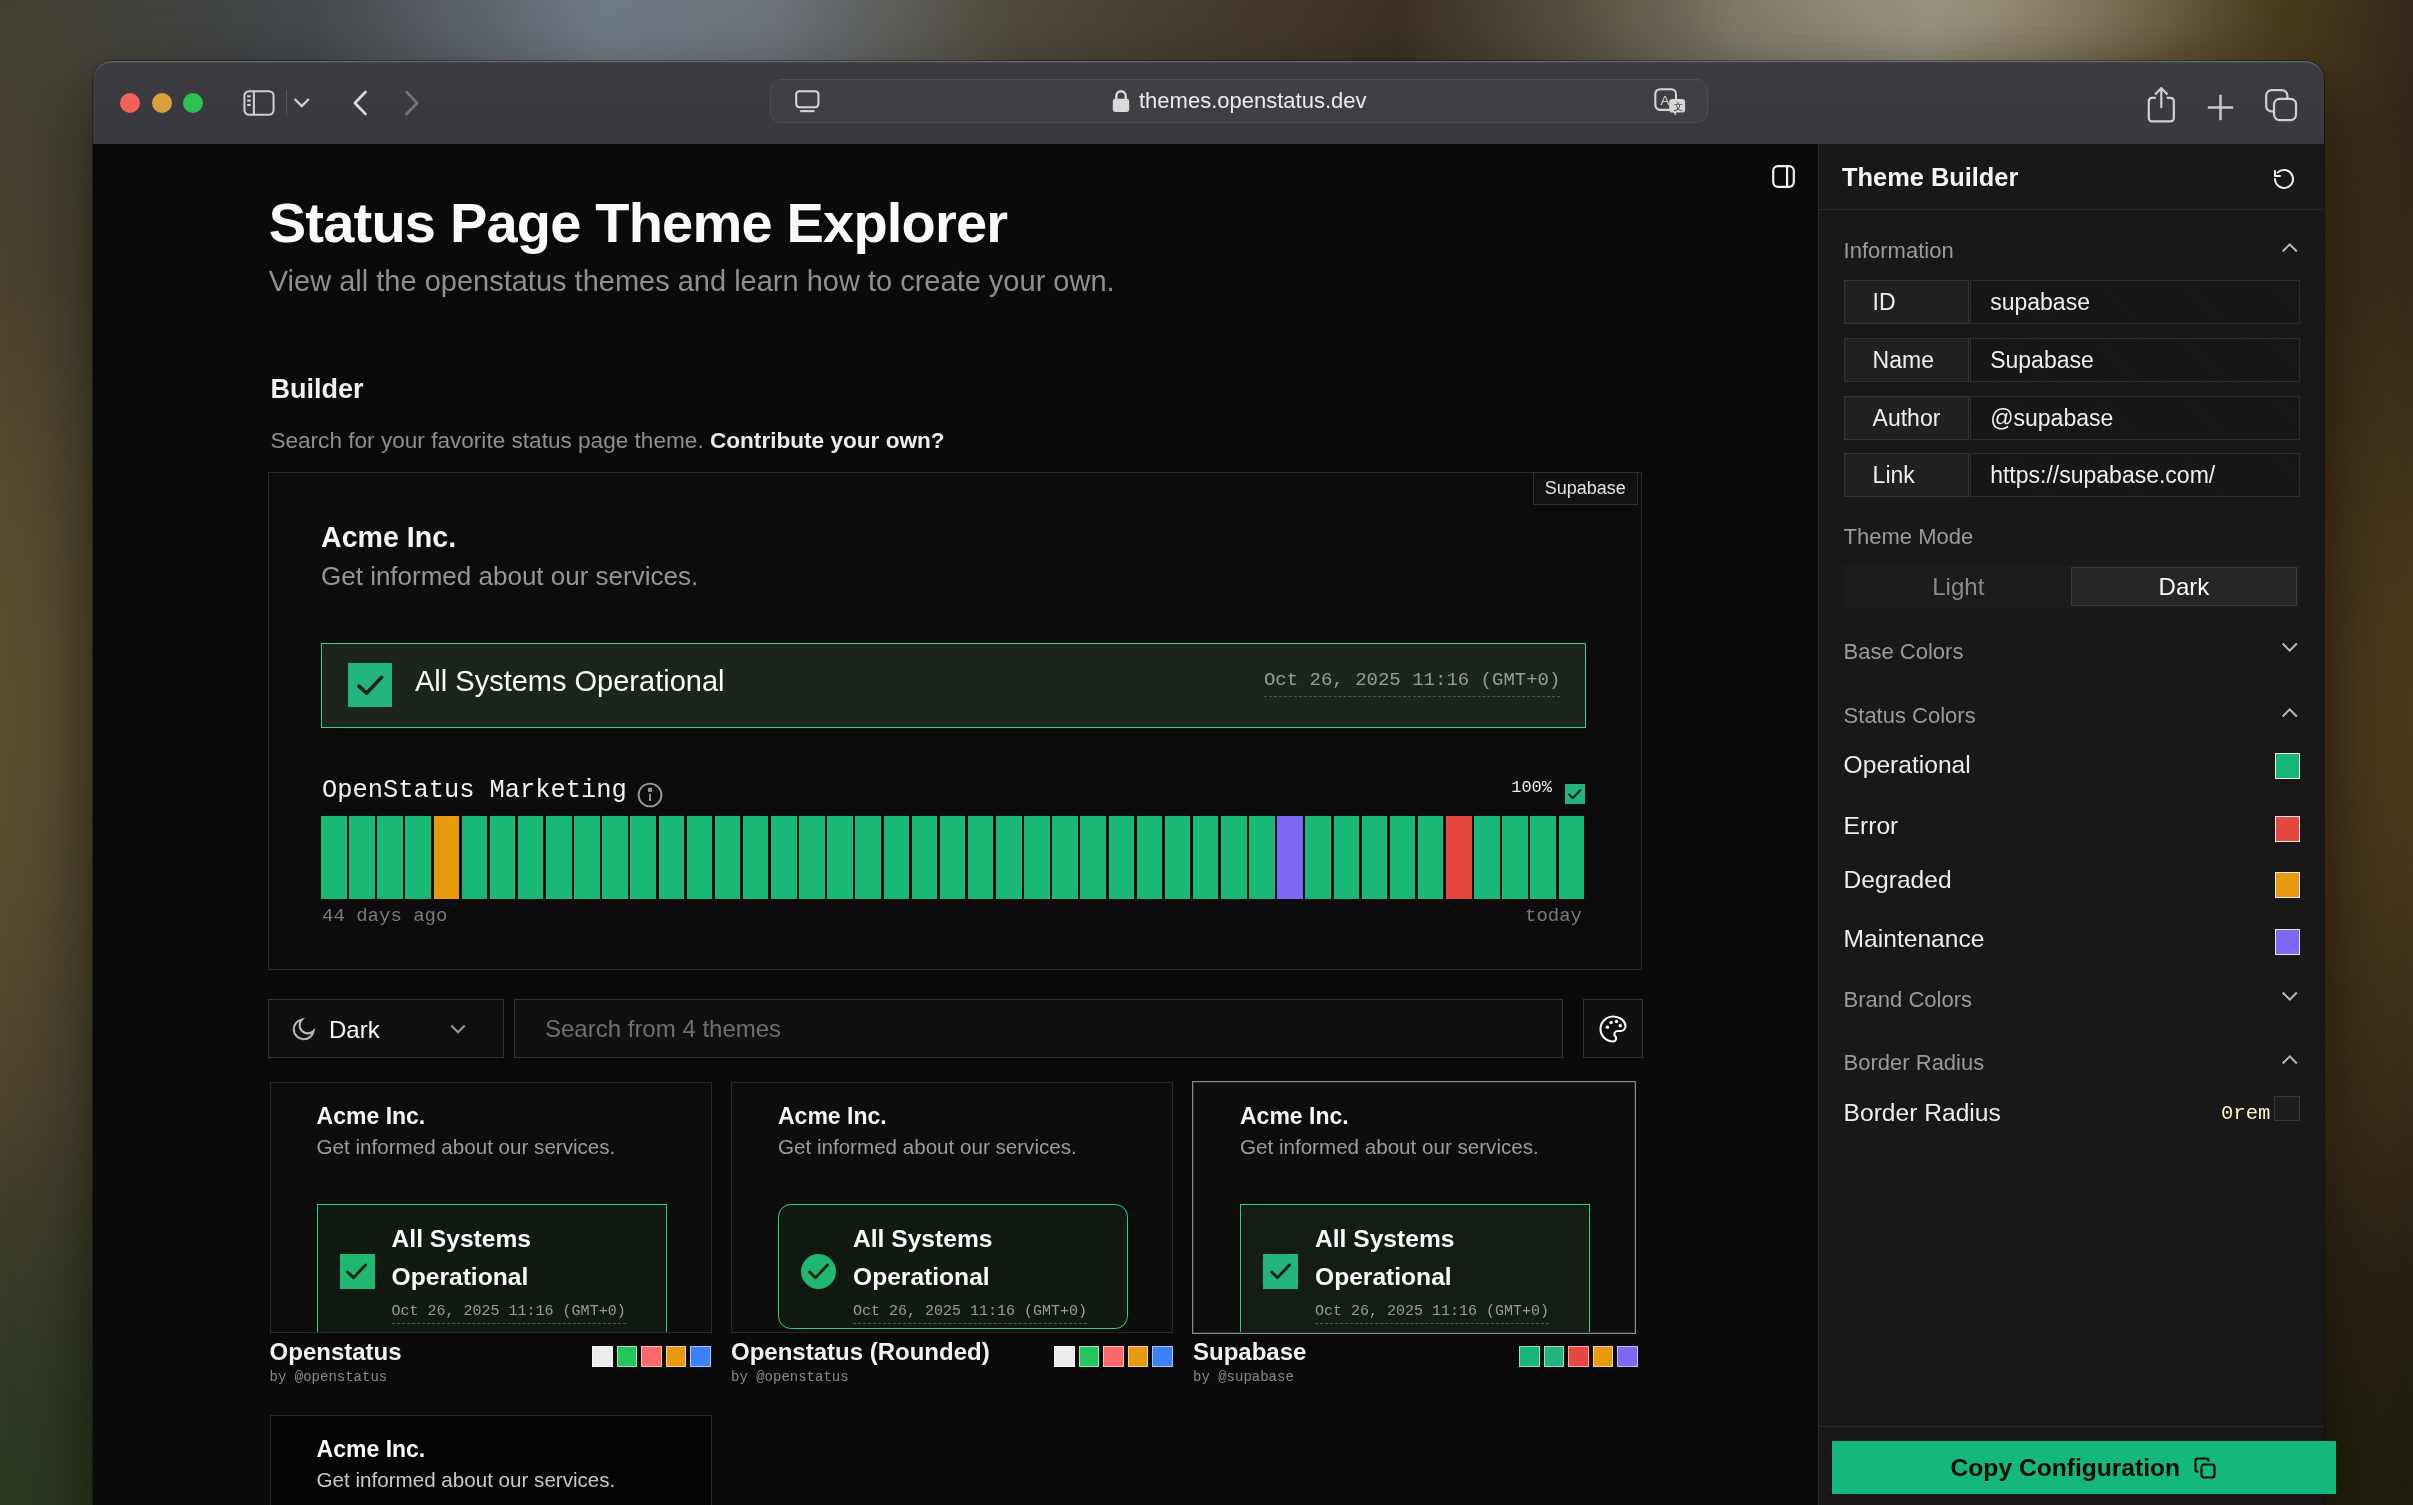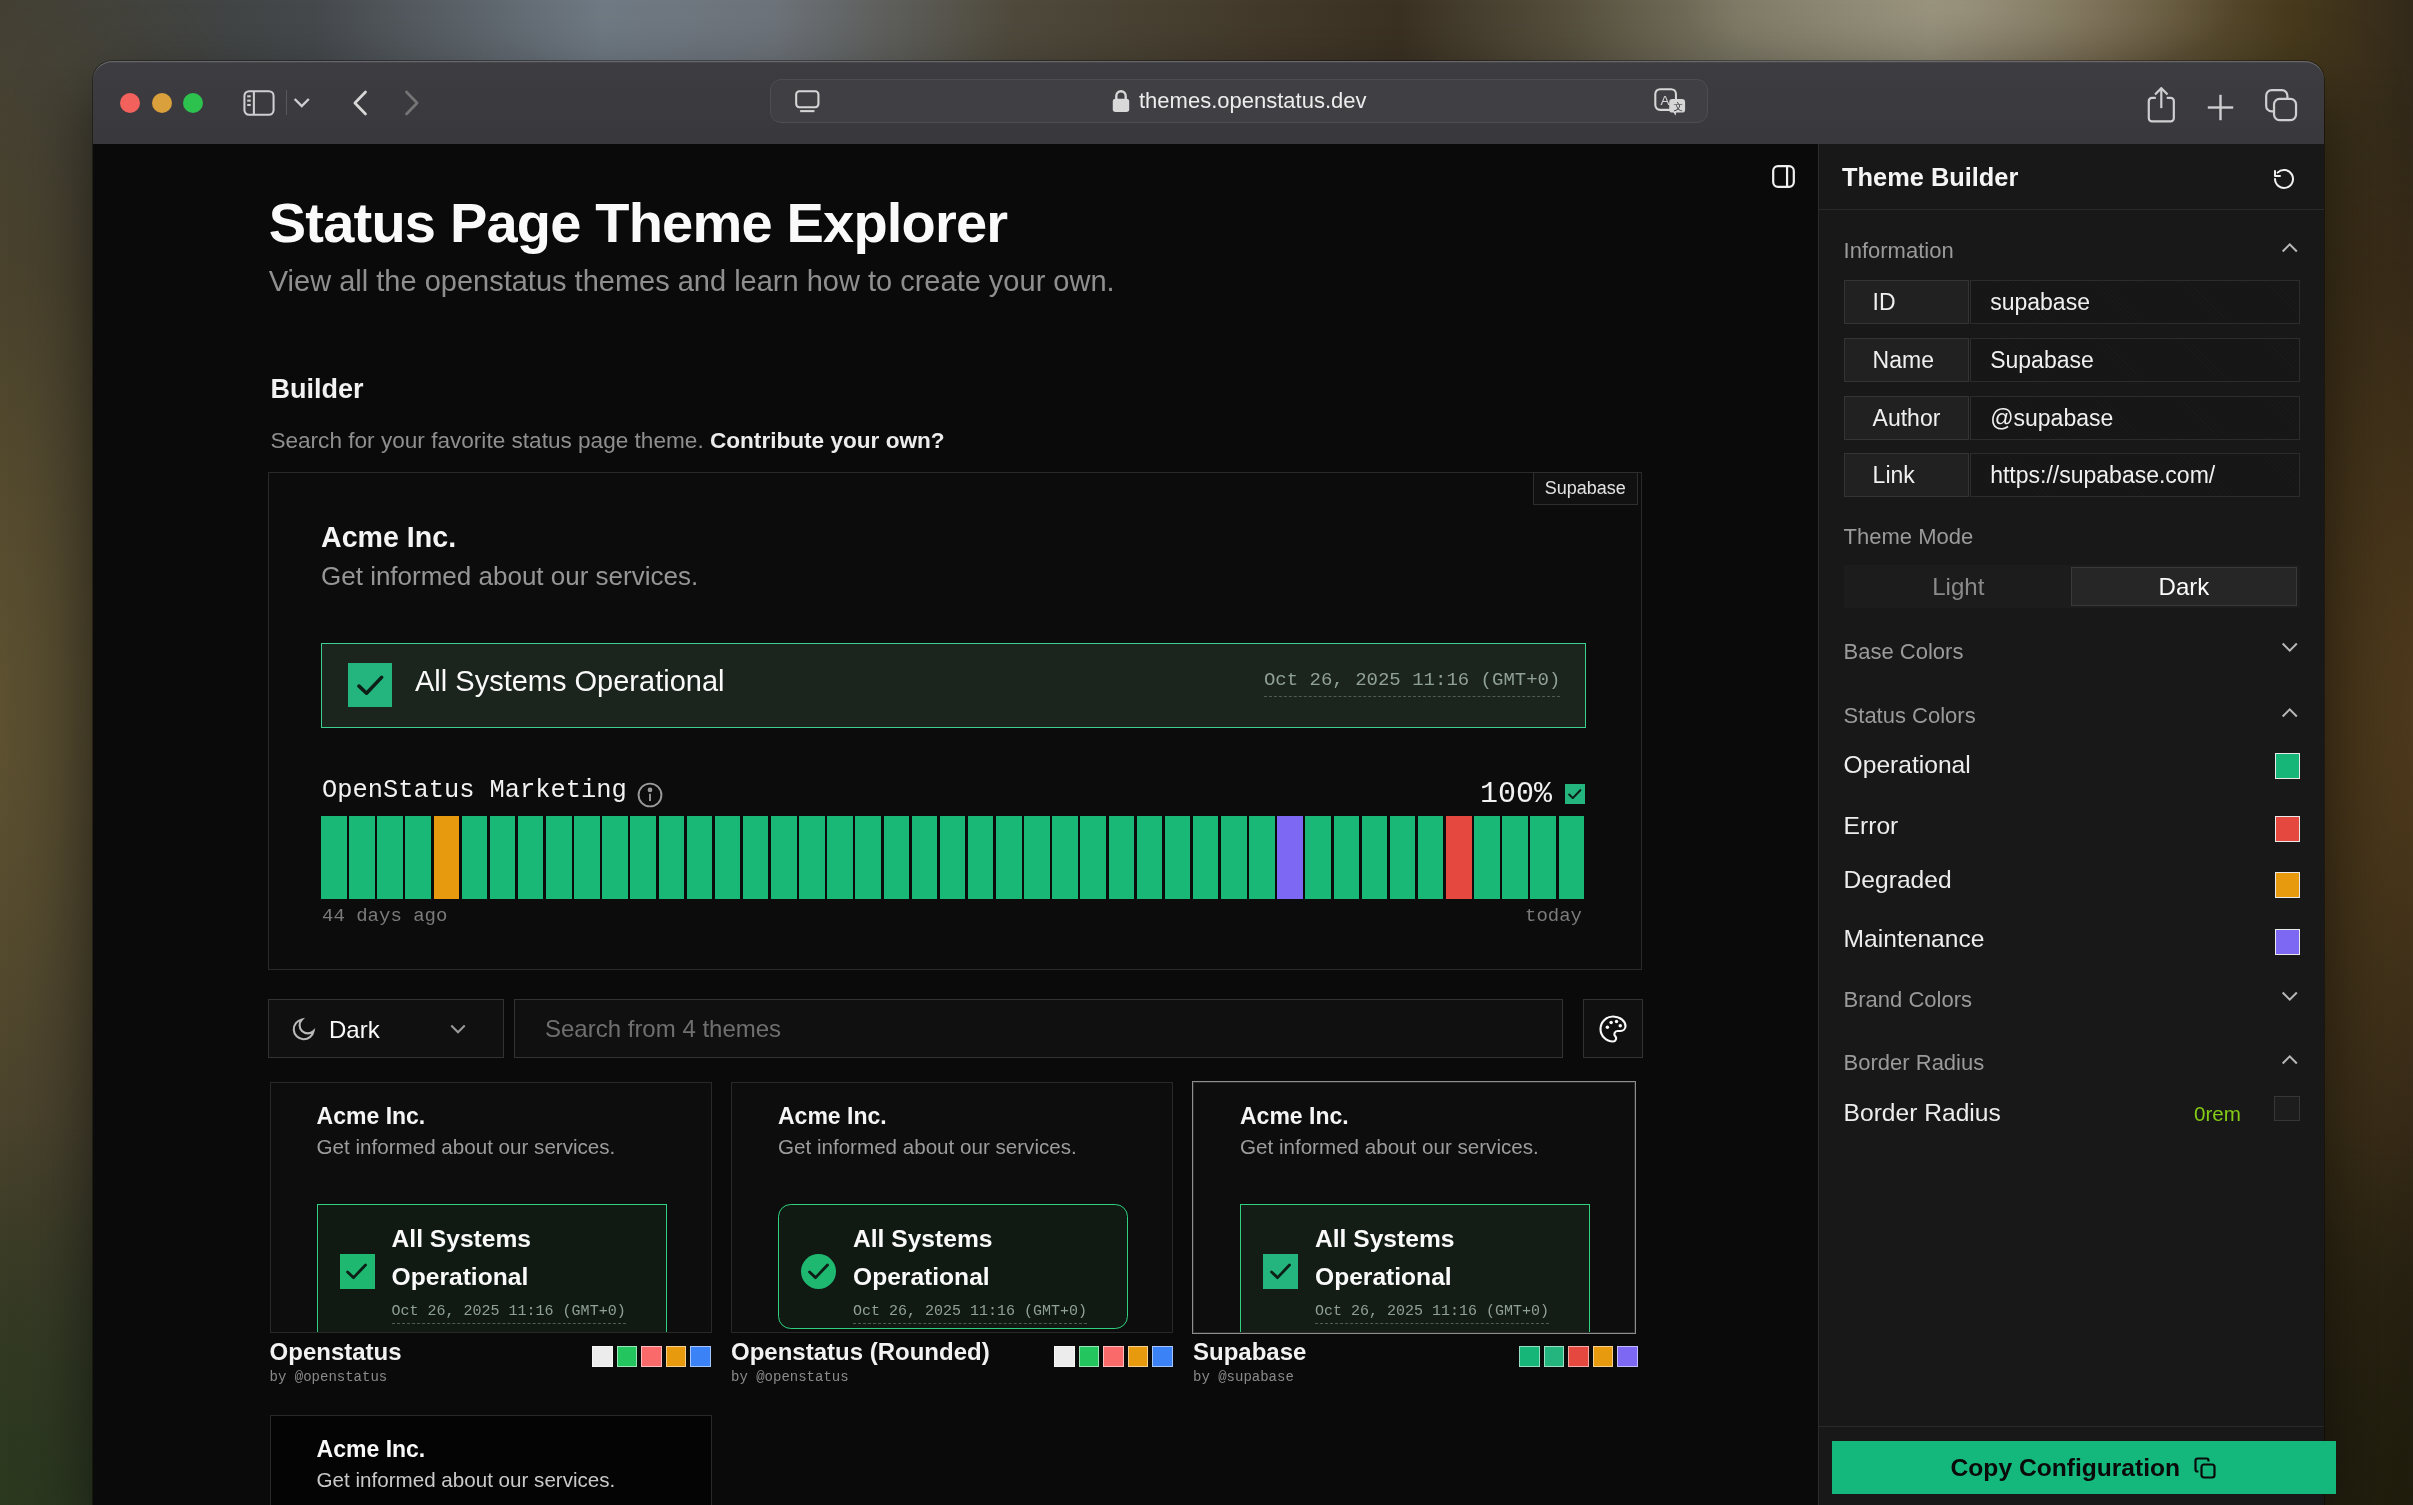--- a/index.html
+++ b/index.html
@@ -65,21 +65,21 @@
 .pv-sub { position:absolute; left:52px; top:90px; font-size:26px; color:#969696; line-height:1; }
 .banner { position:absolute; left:52px; top:170px; width:1265px; height:85px;
   border:1.6px solid #3ecf8e; background:#1b241d; }
 .banner .check { position:absolute; left:26px; top:19px; width:44px; height:44px; background:#24b47e;
   display:flex; align-items:center; justify-content:center; }
 .banner .btxt { position:absolute; left:93px; top:23px; font-size:29px; font-weight:400; color:#fafafa; line-height:1; }
 .banner .bdate { position:absolute; right:24.6px; top:27px; font-family:"Liberation Mono", monospace;
   font-size:19px; color:#8fa097; border-bottom:1.6px dashed #4e5c53; padding-bottom:6.3px; line-height:1; }
 .trk-title { position:absolute; left:53px; top:305px; font-family:"Liberation Mono", monospace; font-size:25.4px; color:#f2f2f2; line-height:1; }
 .trk-info { position:absolute; left:368px; top:309px; }
-.trk-pct { position:absolute; right:89px; top:306px; font-family:"Liberation Mono", monospace; font-size:30px; color:#f2f2f2; line-height:1; }
+.trk-pct { position:absolute; right:89px; top:306px; font-family:"Liberation Mono", monospace; font-size:17px; color:#f2f2f2; line-height:1; }
 .mini-check { position:absolute; right:57px; top:311px; width:20px; height:20px; background:#24b47e;
   display:flex; align-items:center; justify-content:center; }
 .bars { position:absolute; left:52px; top:343px; width:1263px; display:flex; gap:2.6px; height:83px; }
 .bar { flex:1; background:#19b877; }
 .bar.amber { background:#e79a0d; }
 .bar.purple { background:#7d68f4; }
 .bar.red { background:#e5483f; }
 .lab-l { position:absolute; left:53px; top:434px; font-family:"Liberation Mono", monospace; font-size:19px; color:#7b7b7b; line-height:1; }
 .lab-r { position:absolute; right:59px; top:434px; font-family:"Liberation Mono", monospace; font-size:19px; color:#7b7b7b; line-height:1; }
 
@@ -126,21 +126,21 @@
 .inforow .val { flex:1; margin-left:1.6px; background:#161616; border:0.8px solid #2c2c2c;
   display:flex; align-items:center; padding-left:19px; font-size:23px; color:#f0f0f0;
   background-image:repeating-linear-gradient(45deg, rgba(255,255,255,.013) 0 0.8px, transparent 0.8px 3.2px); }
 .mode-toggle { position:absolute; left:24.6px; top:421px; width:456px; height:43px; background:#1c1c1c; display:flex; padding:2.4px; }
 .mode-toggle .seg { flex:1; display:flex; align-items:center; justify-content:center; font-size:24px; }
 .mode-toggle .light { color:#8a8a8a; }
 .mode-toggle .dark { color:#fafafa; background:#262626; border:0.8px solid #3a3a3a; }
 .statrow-nm { position:absolute; left:24.6px; font-size:24.6px; color:#ededed; line-height:1; }
 .statrow-sw { position:absolute; left:456px; width:24.6px; height:26px; border:1.6px solid #e8e8e8; }
 .rad-nm { position:absolute; left:24.6px; font-size:24.6px; color:#ededed; line-height:1; }
-.rad-rem { position:absolute; left:375px; font-family:Liberation Sans, sans-serif; font-size:20.6px; color:#84cc16; line-height:1; }
+.rad-rem { position:absolute; left:402px; font-family:Liberation Mono, monospace; font-size:20.6px; color:#fef9c3; line-height:1; }
 .rad-box { position:absolute; left:455px; width:26px; height:25.4px; background:#1d1d1d; border:0.8px solid #363636; }
 .copy-btn { position:absolute; left:12.7px; top:1297px; width:504px; height:53px;
   background:#14b87d; display:flex; align-items:center; justify-content:center;
   color:#0a0a0a; font-size:24.6px; font-weight:600; }
 .copy-btn svg { margin-left:12.7px; }
 </style>
 </head>
 <body>
 <div class="win">
   <div class="titlebar">

